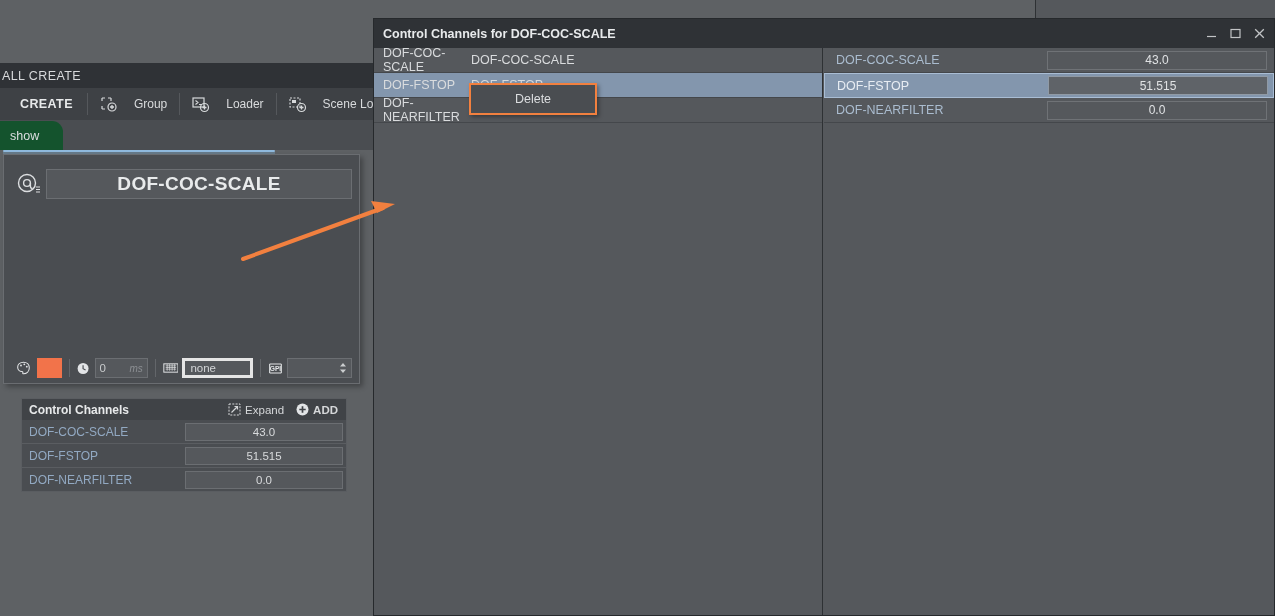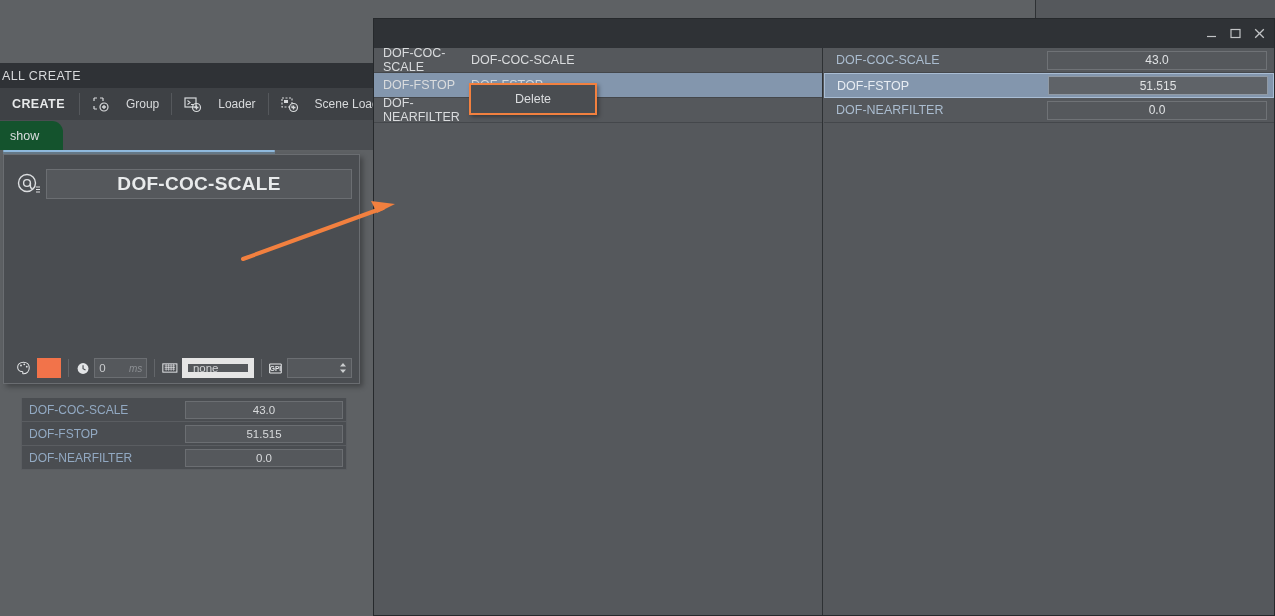--- a/index.html
+++ b/index.html
@@ -35,21 +35,21 @@
   }
 
   .create-bar {
     position: absolute; left: 0; top: 88px; width: 1035px; height: 32px;
     background: #3e4145;
     display: flex; align-items: center;
     box-sizing: border-box;
   }
   .create-label {
     color: #e7e9ea; font-size: 12.5px; font-weight: bold;
-    letter-spacing: .4px; padding: 0 10px 0 12px;
+    letter-spacing: .4px; padding: 0 10px 0 20px;
   }
   .vsep { width: 1px; height: 22px; background: #55585c; margin: 0 4px; }
   .tool-btn {
     display: flex; align-items: center; gap: 16px;
     padding: 0 8px; height: 30px; color: #d8dadc; font-size: 12px;
     cursor: default;
   }
   .tool-ico { width: 18px; height: 17px; display: block; }
 
   
@@ -98,21 +98,21 @@
   }
   .swatch { width: 30px; height: 20px; background: #f2734a; }
   .mini-sep { width: 1px; height: 18px; background: #63666a; margin: 0 3px; }
   .numfield {
     width: 62px; height: 20px; background: #55585c; border: 1px solid #6b6e72;
     display: flex; align-items: center; box-sizing: border-box;
     color: #c9cbcd; font-size: 11.5px; padding: 0 4px; justify-content: space-between;
   }
   .unit { color: #8c8f93; font-size: 10px; font-style: italic; }
   .textfield {
-    width: 82px; height: 20px; background: #55585c; border: 6px solid #e5e5e5;
+    width: 82px; height: 20px; background: #55585c; border: 3px solid #e5e5e5;
     display: flex; align-items: center; box-sizing: border-box;
     color: #d2d4d6; font-size: 11.5px; padding: 0 5px;
   }
   .selfield {
     width: 76px; height: 20px; background: #55585c; border: 1px solid #6b6e72;
     display: flex; align-items: center; justify-content: flex-end;
     box-sizing: border-box; color: #c9cbcd; font-size: 11px; padding: 0 4px;
   }
 
   
@@ -332,20 +332,37 @@
       </svg>
       <div class="selfield">
         <span></span>
         <svg width="8" height="14" viewBox="0 0 8 14" style="margin-left:4px">
           <path d="M4 2l3 3.4H1zM4 12l3-3.4H1z" fill="#cbcdcf"></path>
         </svg>
       </div>
     </div>
 
     <div class="cc-table">
+      <div class="cc-head">
+        <span class="cc-head-title">Control Channels</span>
+        <div class="cc-head-btn">
+          <svg width="13" height="13" viewBox="0 0 13 13">
+            <rect x="1" y="1" width="11" height="11" fill="none" stroke="#d5d7d9" stroke-width="1" stroke-dasharray="2 1.3"></rect>
+            <path d="M3.5 9.5l6-6M6.5 3.5h3v3" fill="none" stroke="#d5d7d9" stroke-width="1.2"></path>
+          </svg>
+          <span>Expand</span>
+        </div>
+        <div class="cc-head-btn">
+          <svg width="13" height="13" viewBox="0 0 13 13">
+            <circle cx="6.5" cy="6.5" r="6" fill="#e2e4e6"></circle>
+            <path d="M6.5 3.3v6.4M3.3 6.5h6.4" stroke="#404347" stroke-width="1.7"></path>
+          </svg>
+          <span style="font-weight:bold">ADD</span>
+        </div>
+      </div>
 
       <div class="cc-row">
         <span class="cc-name">DOF-COC-SCALE</span>
         <div class="cc-val">
           <span>43.0</span>
         </div>
       </div>
       <div class="cc-row">
         <span class="cc-name">DOF-FSTOP</span>
         <div class="cc-val">
@@ -357,20 +374,21 @@
         <div class="cc-val">
           <span>0.0</span>
         </div>
       </div>
     </div>
 
   </div>
 
   <div class="dialog">
     <div class="dlg-title">
+      <span class="dlg-title-text">Control Channels for DOF-COC-SCALE</span>
       <div class="wctrls">
         <svg class="wbtn" viewBox="0 0 13 13">
           <path d="M2 9.5h9" stroke="#c2c4c6" stroke-width="1.2"></path>
         </svg>
         <svg class="wbtn" viewBox="0 0 13 13">
           <rect x="2" y="2.5" width="9" height="8" fill="none" stroke="#c2c4c6" stroke-width="1.2"></rect>
         </svg>
         <svg class="wbtn" viewBox="0 0 13 13">
           <path d="M2.2 2.2l8.6 8.6M10.8 2.2l-8.6 8.6" stroke="#c2c4c6" stroke-width="1.3"></path>
         </svg>

